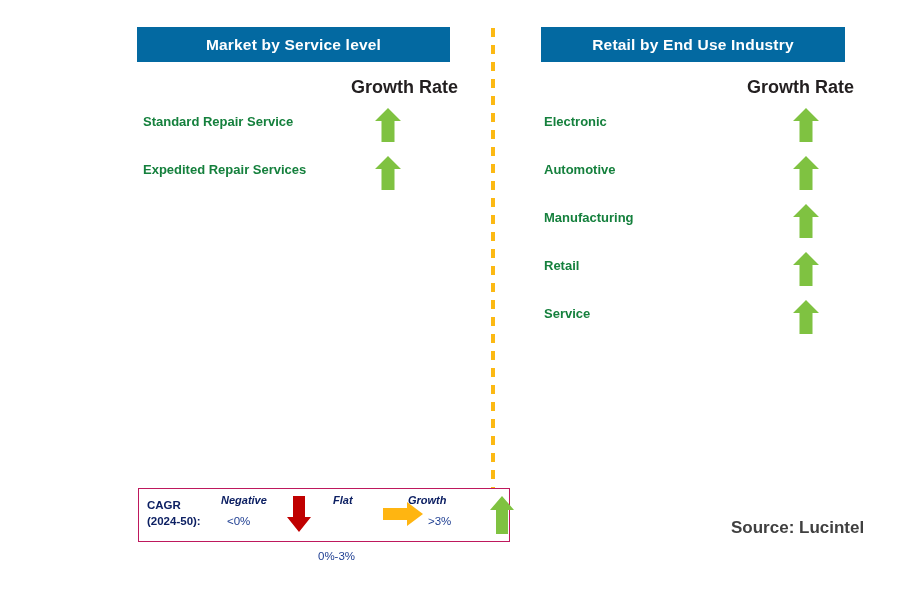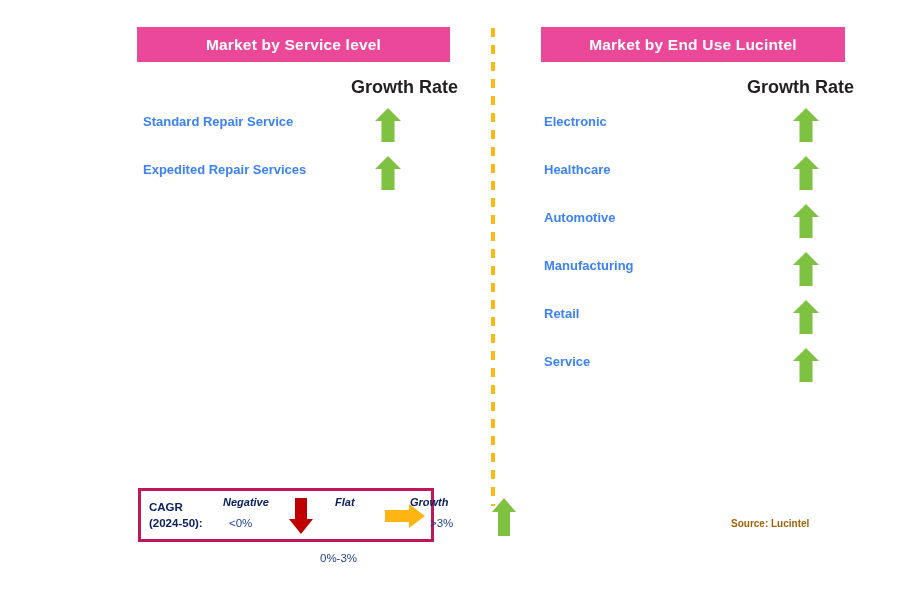--- a/index.html
+++ b/index.html
@@ -17,21 +17,21 @@
     width: 907px;
     height: 590px;
     background: #ffffff;
     overflow: hidden;
   }
 
   
   .panel-header {
     position: absolute;
     height: 35px;
-    background: #ec4899;
+    background: #0369a1;
     display: flex;
     align-items: center;
     justify-content: center;
   }
   .panel-header .title {
     color: #ffffff;
     font-size: 15.5px;
     font-weight: bold;
     letter-spacing: 0.2px;
     white-space: nowrap;
@@ -60,21 +60,21 @@
   .seg-row {
     position: relative;
     height: 48px;
   }
   .seg-label {
     position: absolute;
     left: 0;
     top: 6px;
     font-size: 13px;
     font-weight: bold;
-    color: #3b82f6;
+    color: #15803d;
     white-space: nowrap;
     line-height: 16px;
   }
   .seg-arrow {
     position: absolute;
     top: 0px;
     width: 26px;
     height: 34px;
   }
   #list-left .seg-arrow  { left: 232px; }
@@ -96,23 +96,23 @@
     );
     background-size: 4px 17px;
     background-repeat: repeat-y;
   }
 
   
   #legend {
     position: absolute;
     left: 138px;
     top: 488px;
-    width: 296px;
+    width: 372px;
     height: 54px;
-    border: 3px solid #be185d;
+    border: 1px solid #be185d;
     background: #ffffff;
     box-sizing: border-box;
     text-decoration: underline;
   }
   .legend-cagr {
     position: absolute;
     left: 8px;
     top: 8px;
     font-size: 11.5px;
     font-weight: bold;
@@ -159,37 +159,37 @@
   #lg-grow { left: 255px; width: 125px; }
   #lg-grow .legend-word  { left: 14px; }
   #lg-grow .legend-range { left: 34px; }
   #lg-grow .legend-icon  { left: 96px; top: 7px; width: 24px; height: 38px; }
 
   
   #source {
     position: absolute;
     left: 731px;
     top: 518px;
-    font-size: 10px;
-    font-weight: bold;
-    color: #a16207;
+    font-size: 17px;
+    font-weight: bold;
+    color: #404040;
     white-space: nowrap;
   }
 </style>
 </head>
 <body>
 
 <div id="canvas">
 
   <div class="panel-header" id="header-left">
     <span class="title">Market by Service level</span>
   </div>
 
   <div class="panel-header" id="header-right">
-    <span class="title">Market by End Use Lucintel</span>
+    <span class="title">Retail by End Use Industry</span>
   </div>
 
   <div class="growth-caption" id="growth-left">Growth Rate</div>
   <div class="growth-caption" id="growth-right">Growth Rate</div>
 
   <div class="seg-list" id="list-left">
 
     <div class="seg-row">
       <span class="seg-label">Standard Repair Service</span>
       <span class="seg-arrow">
@@ -215,28 +215,20 @@
 
     <div class="seg-row">
       <span class="seg-label">Electronic</span>
       <span class="seg-arrow">
         <svg class="arrow-svg" viewBox="0 0 26 34" xmlns="http://www.w3.org/2000/svg" aria-hidden="true">
           <path d="M13 0 L26 13 L19.5 13 L19.5 34 L6.5 34 L6.5 13 L0 13 Z" fill="#7FC241"></path>
         </svg>
       </span>
     </div>
 
-    <div class="seg-row">
-      <span class="seg-label">Healthcare</span>
-      <span class="seg-arrow">
-        <svg class="arrow-svg" viewBox="0 0 26 34" xmlns="http://www.w3.org/2000/svg" aria-hidden="true">
-          <path d="M13 0 L26 13 L19.5 13 L19.5 34 L6.5 34 L6.5 13 L0 13 Z" fill="#7FC241"></path>
-        </svg>
-      </span>
-    </div>
 
     <div class="seg-row">
       <span class="seg-label">Automotive</span>
       <span class="seg-arrow">
         <svg class="arrow-svg" viewBox="0 0 26 34" xmlns="http://www.w3.org/2000/svg" aria-hidden="true">
           <path d="M13 0 L26 13 L19.5 13 L19.5 34 L6.5 34 L6.5 13 L0 13 Z" fill="#7FC241"></path>
         </svg>
       </span>
     </div>
 

